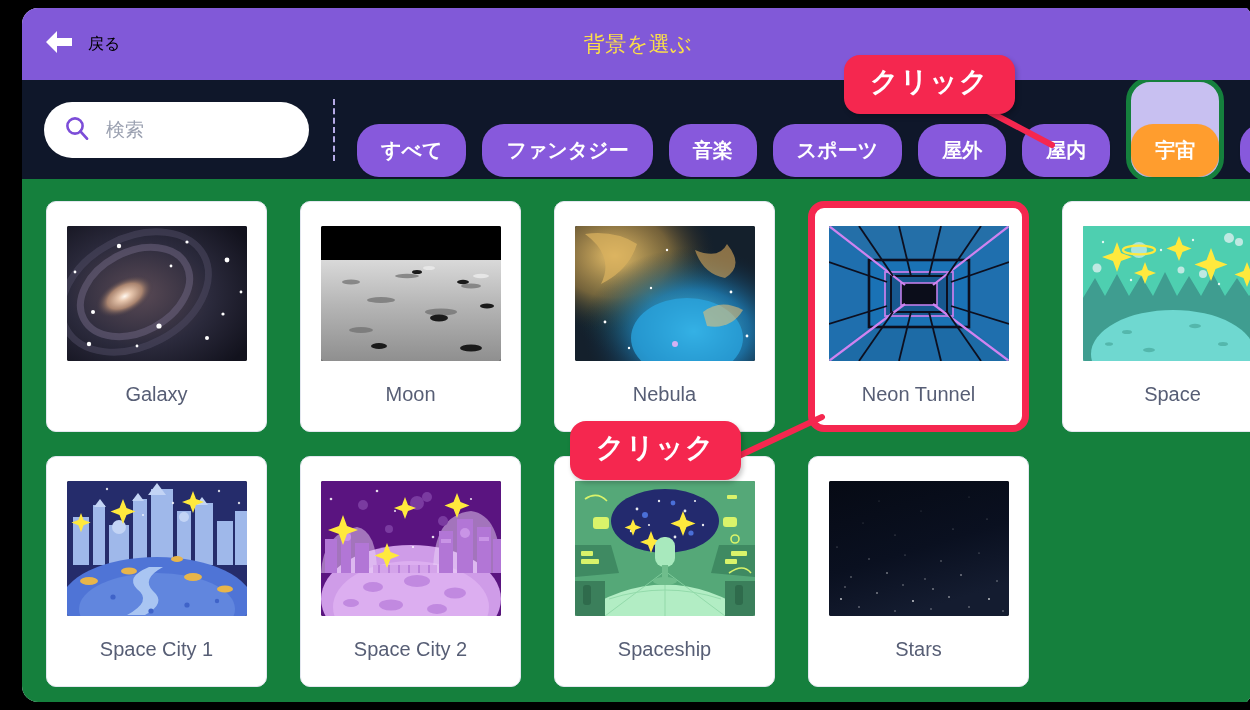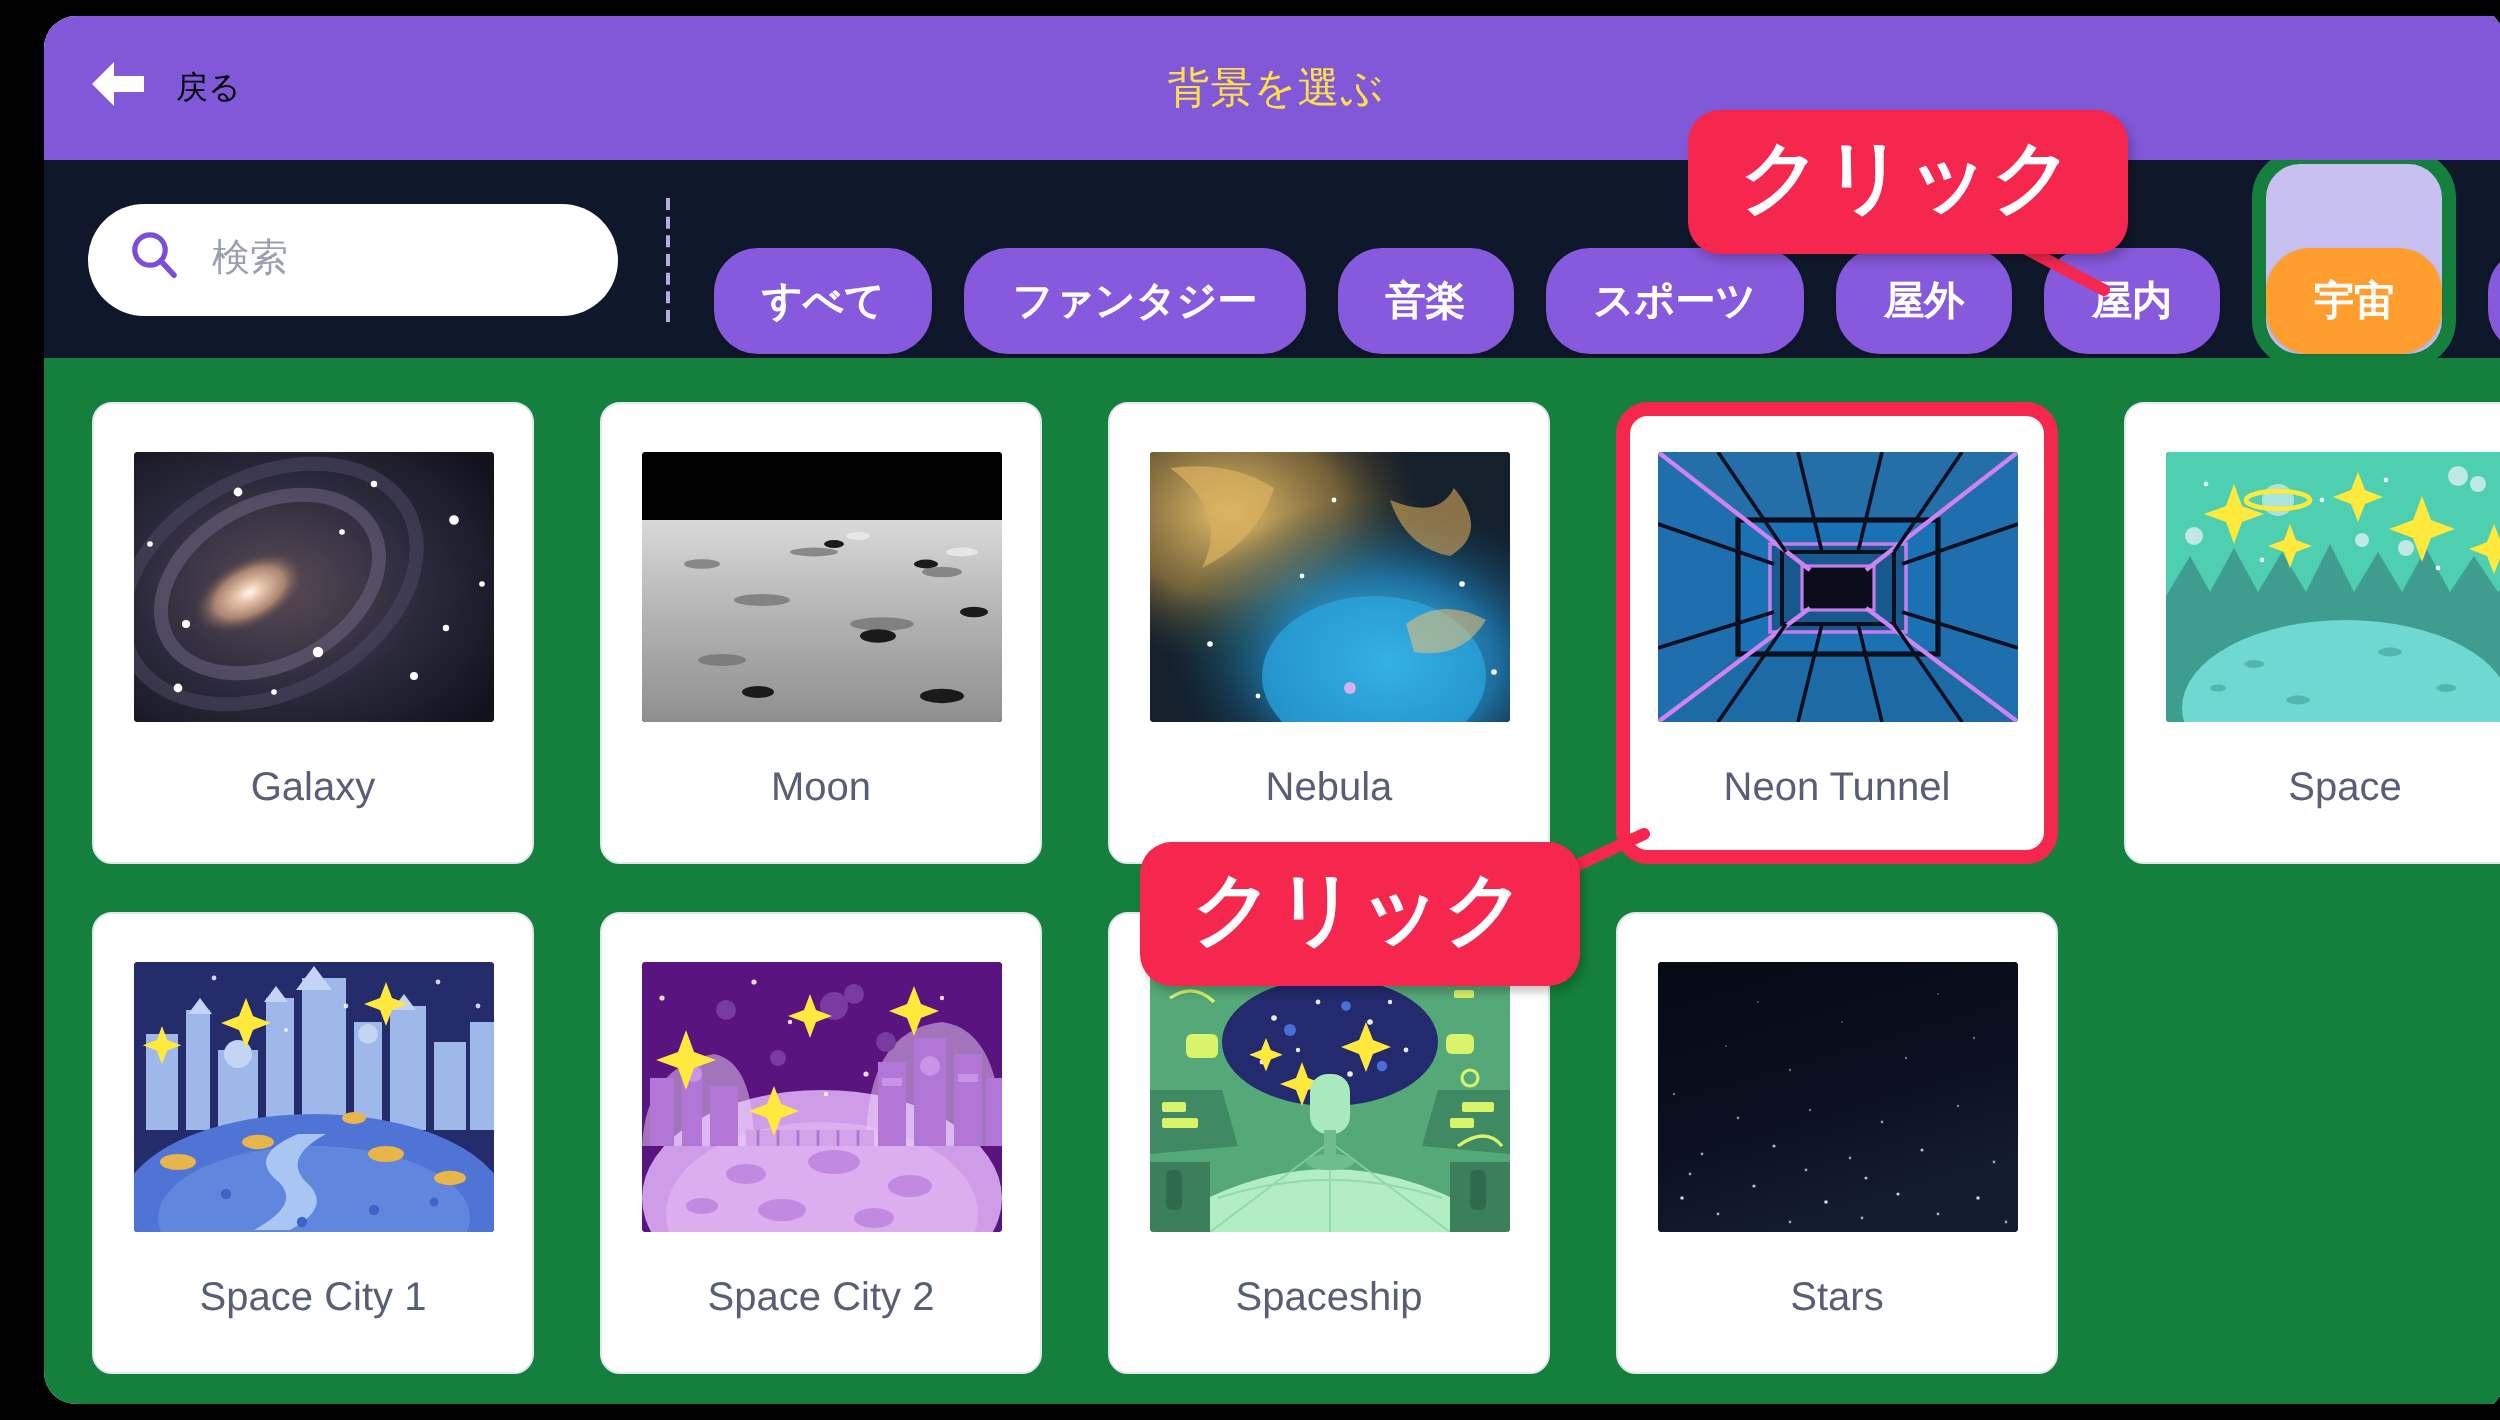--- a/index.html
+++ b/index.html
@@ -104,21 +104,21 @@
     cursor: pointer;
     box-shadow: 0 1px 2px rgba(0,0,0,.12);
     margin-top: 42px;
   }
   .chip.active {
     background: #FF9D2E;
   }
   .chip-ring {
     position: relative;
     flex: 0 0 auto;
-    border: 7px solid #15803d;
+    border: 5px solid #15803d;
     border-radius: 24px;
     padding: 0;
     background: #C8C0F1;
   }
 
   
   #content {
     position: relative;
     height: 523px;
     background: #15803d;
@@ -162,21 +162,21 @@
     border-radius: 16px;
     padding-top: 18px;
   }
 
   
   .callout {
     position: absolute;
     background: #F5274F;
     color: #fff;
     border-radius: 16px;
-    font-size: 40px;
+    font-size: 28px;
     font-weight: bold;
     letter-spacing: 1px;
     padding: 12px 26px 16px 26px;
     box-shadow: 2px 3px 5px rgba(0,0,0,.22);
     white-space: nowrap;
     line-height: 1.1;
     z-index: 40;
     text-align: center;
   }
   #callout-category { left: 822px; top: 47px; }

